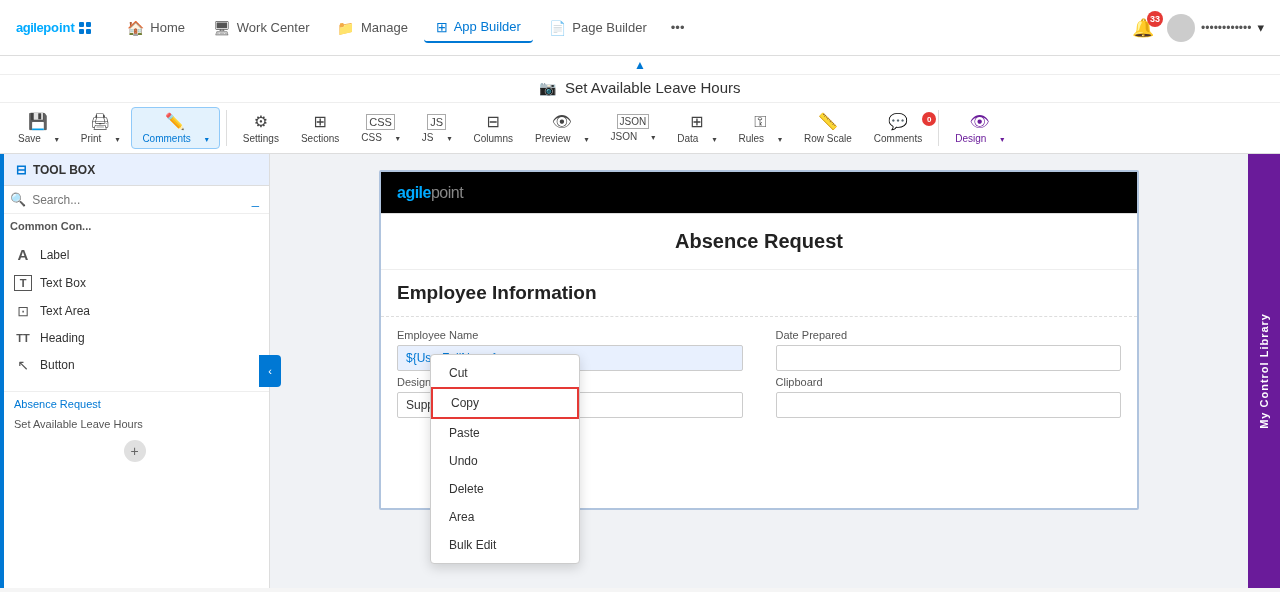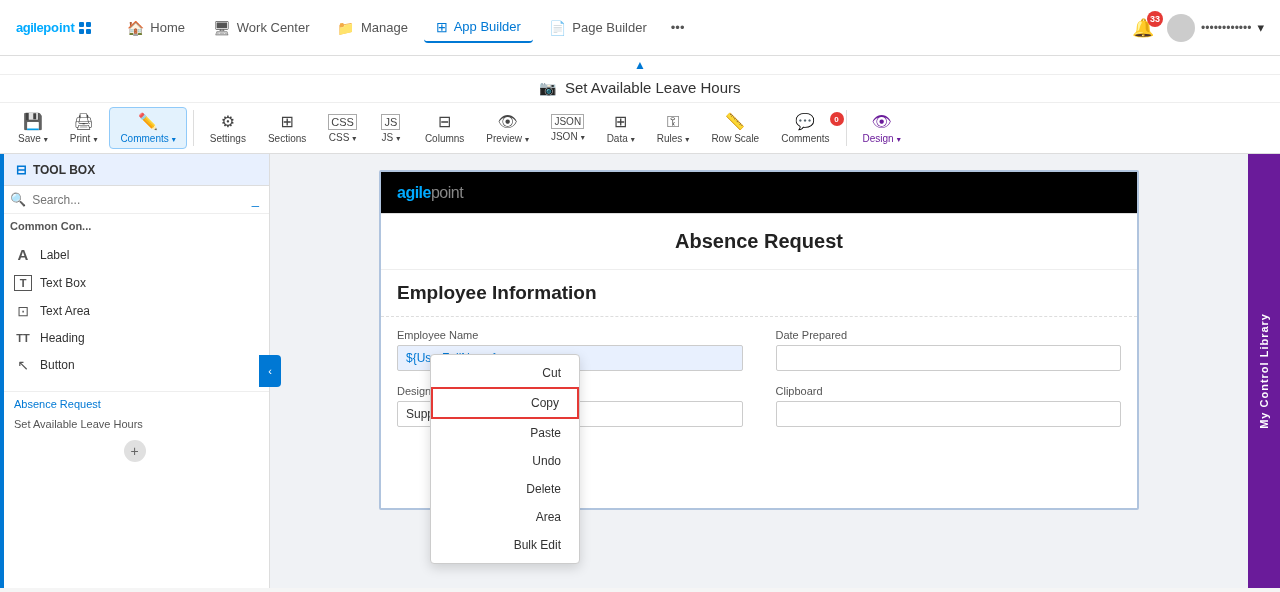--- a/index.html
+++ b/index.html
@@ -55,21 +55,21 @@
       position: relative; z-index: 50;
     }
     .tb-item {
       display: flex; flex-direction: column; align-items: center;
       padding: 4px 10px; cursor: pointer; border-radius: 4px;
       color: #444; font-size: 11px; gap: 2px; min-width: 44px;
     }
     .tb-icon { font-size: 16px; }
     .tb-label { font-size: 10px; white-space: nowrap; }
     .tb-divider { width: 1px; background: #ddd; height: 36px; margin: 0 4px; }
-    .tb-with-arrow { display: flex; align-items: center; gap: 3px; justify-content: space-between; }
+    .tb-with-arrow { display: flex; align-items: center; gap: 14px; justify-content: space-between; }
     .tb-arrow { font-size: 8px; margin-top: 2px; }
     .tb-badge {
       position: absolute; top: 4px; right: -4px;
       background: #e53935; color: #fff; border-radius: 50%;
       font-size: 8px; width: 14px; height: 14px;
       display: flex; align-items: center; justify-content: center; font-weight: bold;
     }
     .tb-item-rel { position: relative; }
 
     
@@ -143,38 +143,38 @@
     
     .form-canvas {
       background: #fff; border: 2px solid #b0c4de; border-radius: 2px;
       max-width: 760px; margin: 0 auto; min-height: 340px;
     }
     .form-header { background: #000000; border-bottom: 1px solid #ddd; padding: 10px 16px; }
     .form-logo { font-size: 18px; color: #aaa; letter-spacing: -0.5px; }
     .form-title-section { text-align: center; padding: 16px; font-size: 20px; font-weight: bold; color: #222; border-bottom: 1px solid #eee; }
     .form-section-header { padding: 12px 16px; font-size: 19px; font-weight: bold; color: #222; border-bottom: 1px dashed #ddd; }
     .form-fields { padding: 12px 16px; }
-    .form-row { display: flex; gap: 33px; margin-bottom: 14px; }
+    .form-row { display: flex; gap: 33px; margin-bottom: 5px; }
     .form-field { flex: 1; }
     .form-field label { font-size: 11px; color: #555; margin-bottom: 4px; display: block; }
     .form-field input {
       width: 100%; border: 1px solid #ccc; border-radius: 2px;
       padding: 5px 8px; font-size: 12px; color: #333; background: #fff;
     }
     .form-field input.prefilled { background: #e8f0fe; color: #0078d4; }
 
     
     .context-menu {
       position: absolute; left: 160px; top: 200px;
       background: #fff; border: 1px solid #ccc; border-radius: 4px;
       box-shadow: 0 4px 12px rgba(0,0,0,0.15); min-width: 150px;
       z-index: 200; padding: 4px 0;
     }
     .ctx-item {
-      padding: 7px 18px; font-size: 12px; color: #333; cursor: pointer; text-align: right;
+      padding: 7px 18px; font-size: 12px; color: #333; cursor: pointer;
     }
     .ctx-item.highlighted { background: #fff; border: 2px solid #e53935; }
 
     
     .right-sidebar {
       width: 32px; background: #6a1b9a; display: flex; flex-direction: column;
       align-items: center; justify-content: center; cursor: pointer;
     }
     .right-sidebar-label {
       writing-mode: vertical-rl; transform: rotate(180deg);

